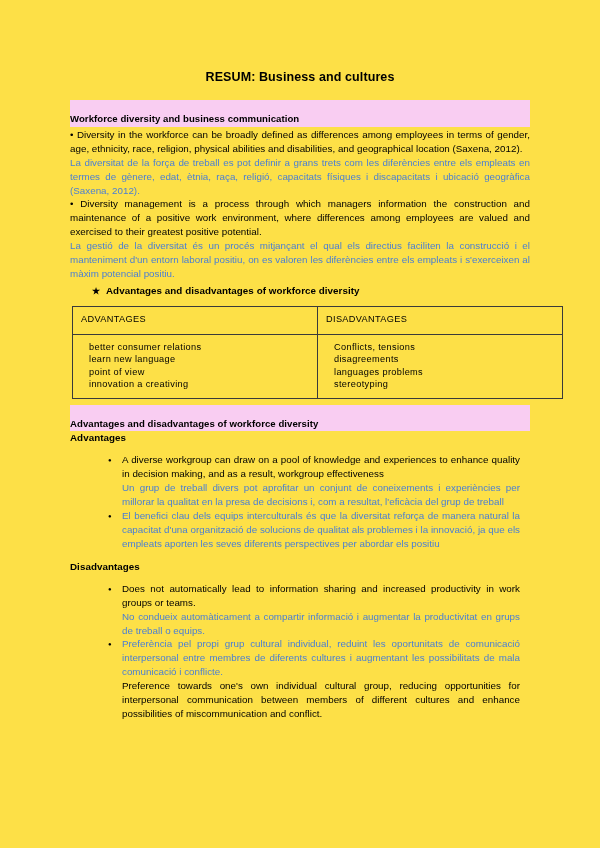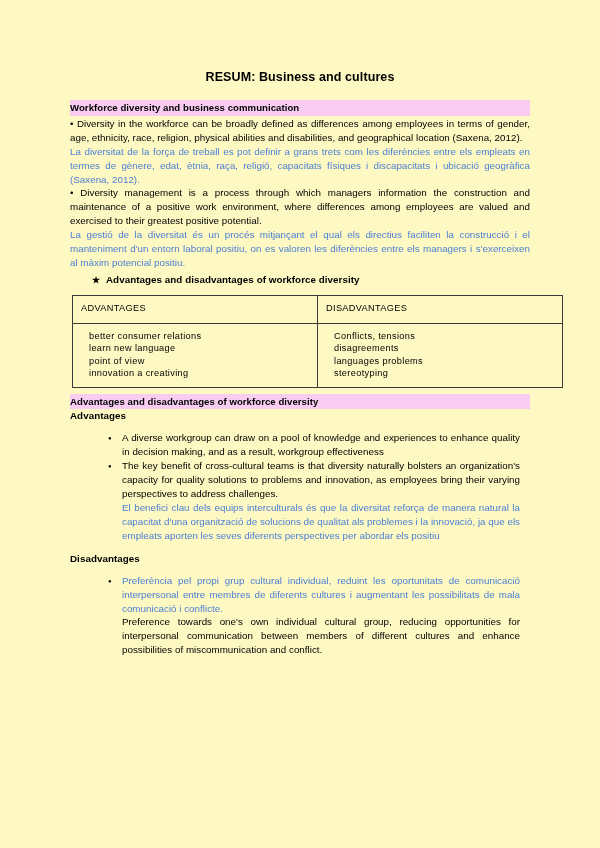--- a/index.html
+++ b/index.html
@@ -11,40 +11,40 @@
     width: 600px;
     height: 848px;
     font-family: "Liberation Sans", sans-serif;
     color: #000000;
     overflow: hidden;
   }
   .page {
     position: relative;
     width: 600px;
     height: 848px;
-    background: #fef9c3;
+    background: #fde047;
     box-sizing: border-box;
     padding: 0 70px;
   }
   .doc-title {
     text-align: center;
     font-size: 12.5px;
     font-weight: bold;
     letter-spacing: 0.1px;
     margin: 0;
     padding-top: 70px;
     padding-bottom: 16px;
   }
   .hl-heading {
     background: #f9cdf2;
     font-weight: bold;
     font-size: 9.6px;
     line-height: 1.45;
     margin: 0 0 1px 0;
-    padding: 1px 2px 1px 0;
+    padding: 12px 2px 1px 0;
     letter-spacing: 0.05px;
   }
   .para {
     font-size: 9.8px;
     line-height: 1.42;
     text-align: justify;
     margin: 0;
     padding: 0;
     letter-spacing: 0.01px;
   }
@@ -118,21 +118,21 @@
 
 <div class="page">
 
   <h1 class="doc-title">RESUM: Business and cultures</h1>
 
   <div class="hl-heading">Workforce diversity and business communication</div>
 
   <p class="para en">• Diversity in the workforce can be broadly defined as differences among employees in terms of gender, age, ethnicity, race, religion, physical abilities and disabilities, and geographical location (Saxena, 2012).</p>
   <p class="para ca">La diversitat de la força de treball es pot definir a grans trets com les diferències entre els empleats en termes de gènere, edat, ètnia, raça, religió, capacitats físiques i discapacitats i ubicació geogràfica (Saxena, 2012).</p>
   <p class="para en">• Diversity management is a process through which managers information the construction and maintenance of a positive work environment, where differences among employees are valued and exercised to their greatest positive potential.</p>
-  <p class="para ca">La gestió de la diversitat és un procés mitjançant el qual els directius faciliten la construcció i el manteniment d'un entorn laboral positiu, on es valoren les diferències entre els managers i s'exerceixen al màxim potencial positiu.</p>
+  <p class="para ca">La gestió de la diversitat és un procés mitjançant el qual els directius faciliten la construcció i el manteniment d'un entorn laboral positiu, on es valoren les diferències entre els empleats i s'exerceixen al màxim potencial positiu.</p>
 
   <div class="star-line">
     <span class="star-glyph">★</span><span>Advantages and disadvantages of workforce diversity</span>
   </div>
 
   <table class="adv-table">
     <tbody>
         <tr class="head">
       <td class="col-a">ADVANTAGES</td>
       <td class="col-b">DISADVANTAGES</td>
@@ -156,29 +156,33 @@
 
   <div class="spacer-6"></div>
 
   <div class="hl-heading">Advantages and disadvantages of workforce diversity</div>
 
   <div class="sec-label">Advantages</div>
 
   <ul class="bullets">
     <li>
       <p class="para en">A diverse workgroup can draw on a pool of knowledge and experiences to enhance quality in decision making, and as a result, workgroup effectiveness</p>
+      <p class="para ca">Un grup de treball divers pot aprofitar un conjunt de coneixements i experiències per millorar la qualitat en la presa de decisions i, com a resultat, l'eficàcia del grup de treball</p>
     </li>
     <li class="gap-top-2">
-      <p class="para en">The key benefit of cross-cultural teams is that diversity naturally bolsters an organization's capacity for quality solutions to problems and innovation, as employees bring their varying perspectives to address challenges.</p>
       <p class="para ca">El benefici clau dels equips interculturals és que la diversitat reforça de manera natural la capacitat d'una organització de solucions de qualitat als problemes i la innovació, ja que els empleats aporten les seves diferents perspectives per abordar els positiu</p>
     </li>
   </ul>
 
   <div class="sec-label">Disadvantages</div>
 
   <ul class="bullets">
+    <li>
+      <p class="para en">Does not automatically lead to information sharing and increased productivity in work groups or teams.</p>
+      <p class="para ca">No condueix automàticament a compartir informació i augmentar la productivitat en grups de treball o equips.</p>
+    </li>
     <li class="gap-top-2">
       <p class="para ca">Preferència pel propi grup cultural individual, reduint les oportunitats de comunicació interpersonal entre membres de diferents cultures i augmentant les possibilitats de mala comunicació i conflicte.</p>
       <p class="para en">Preference towards one's own individual cultural group, reducing opportunities for interpersonal communication between members of different cultures and enhance possibilities of miscommunication and conflict.</p>
     </li>
   </ul>
 
 </div>
 
 </body></html>

